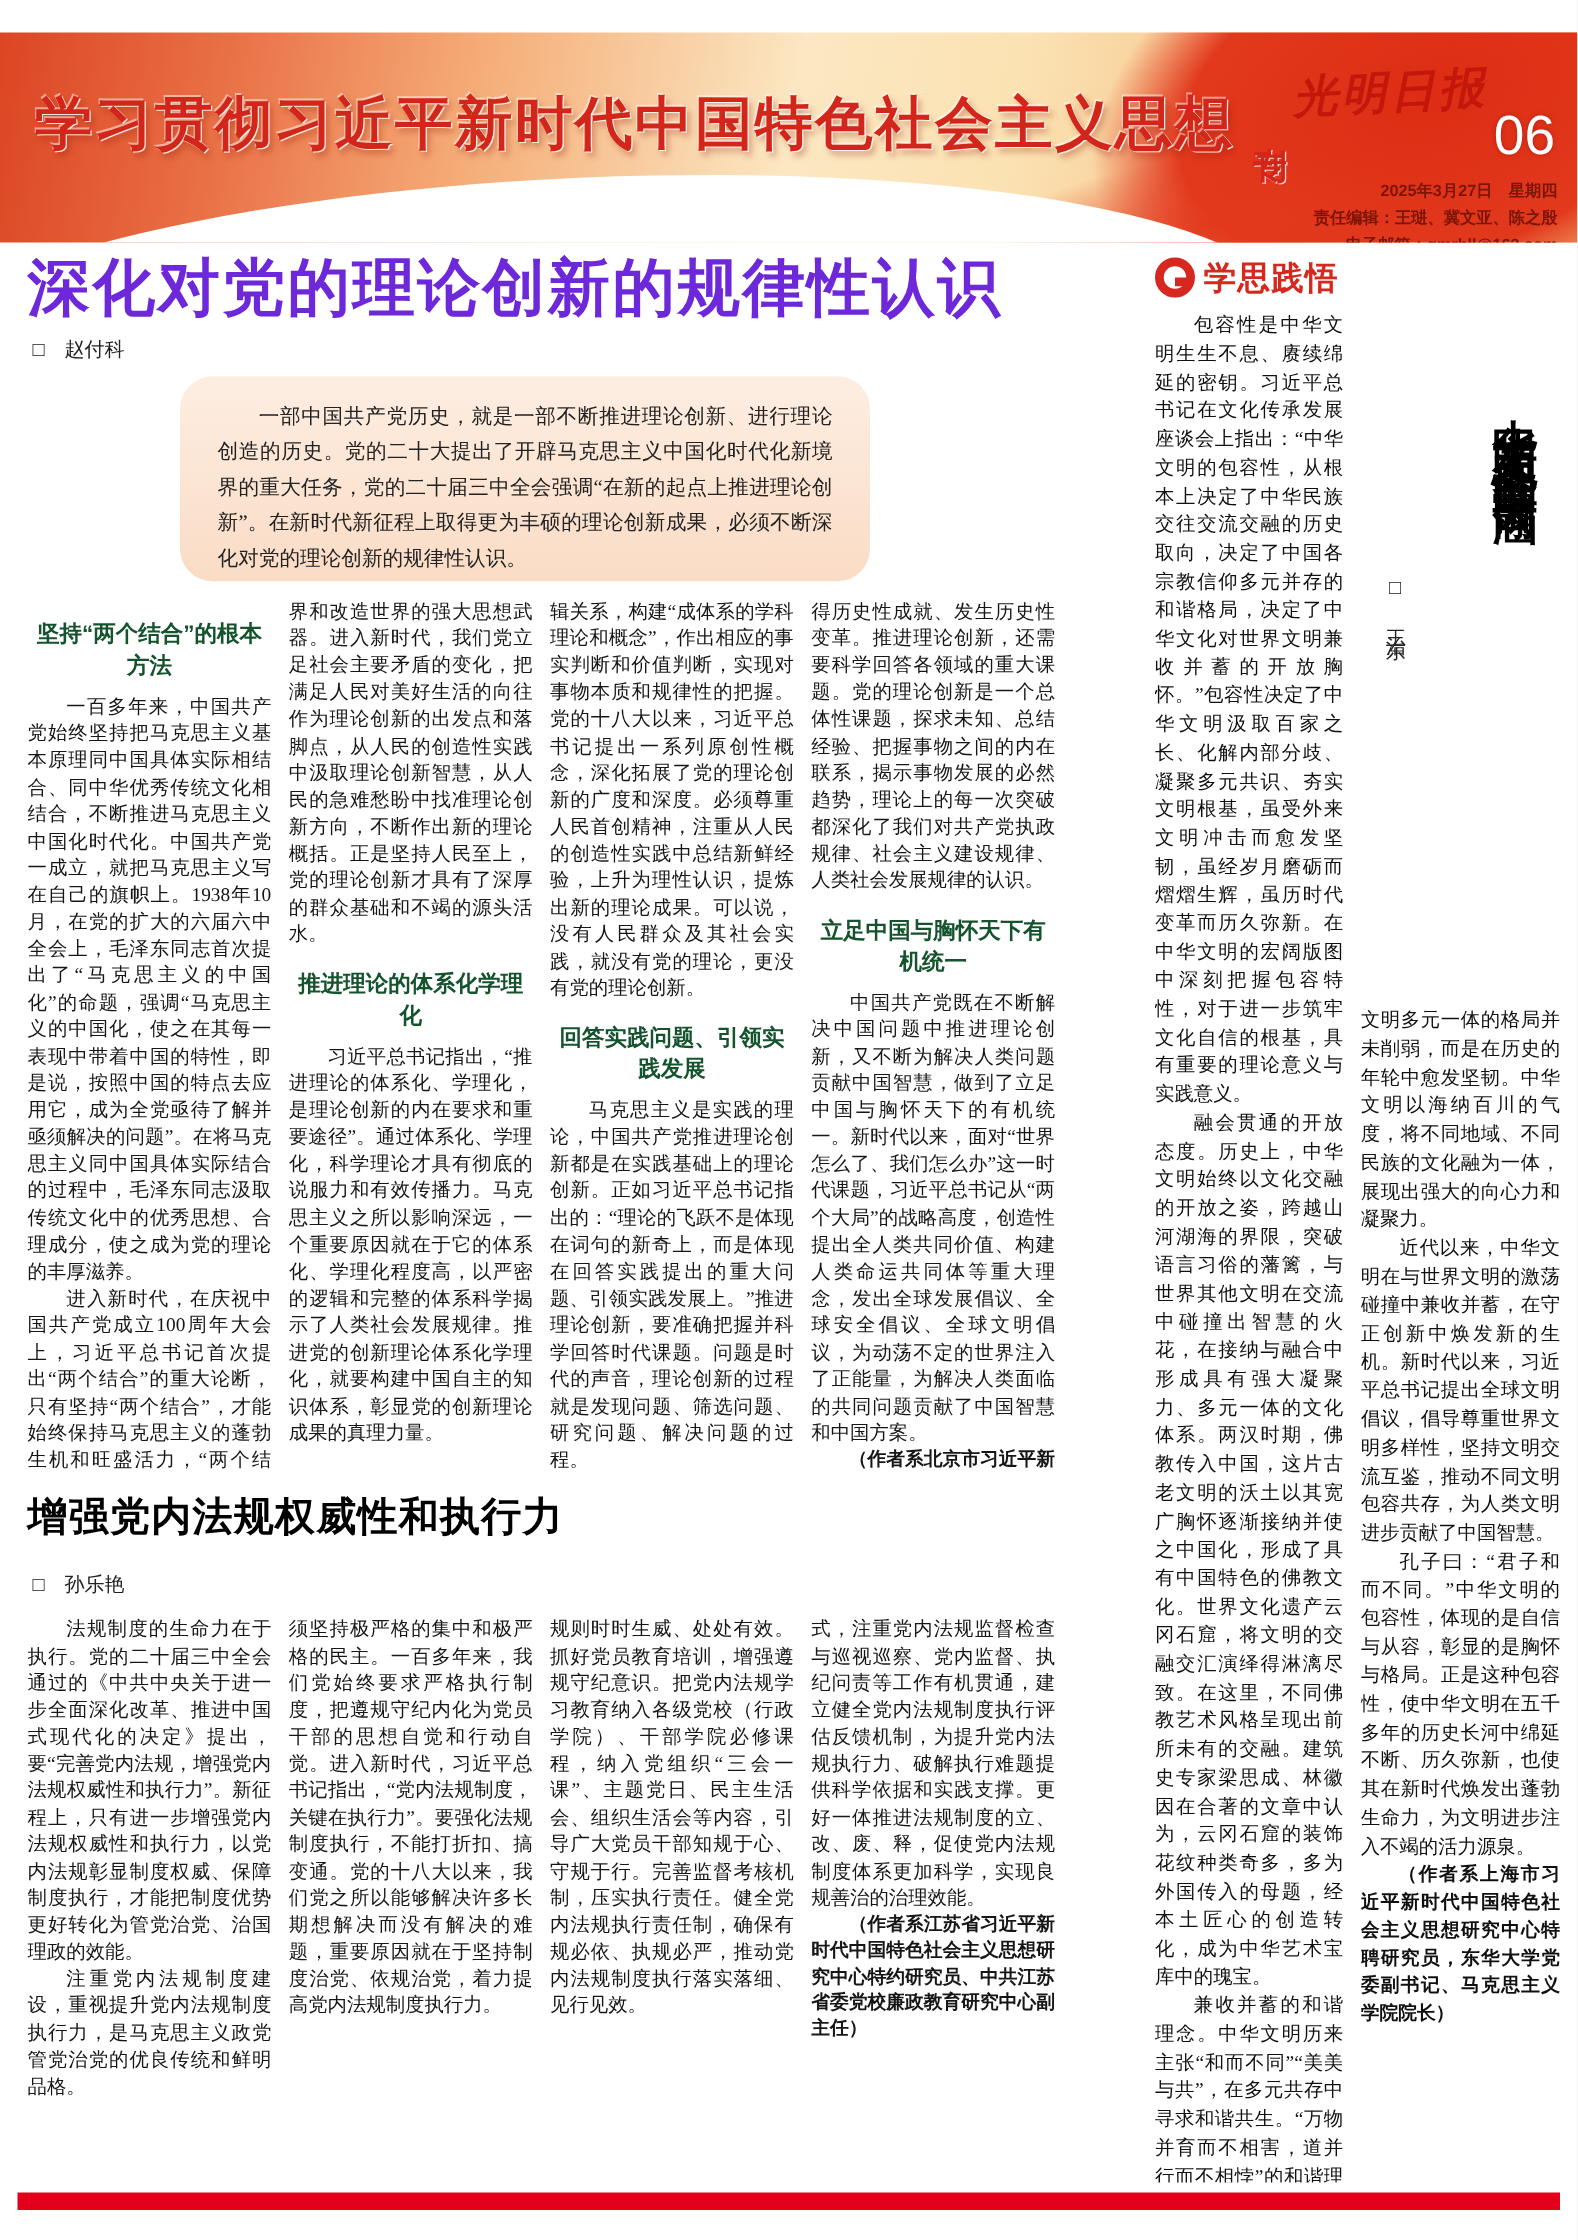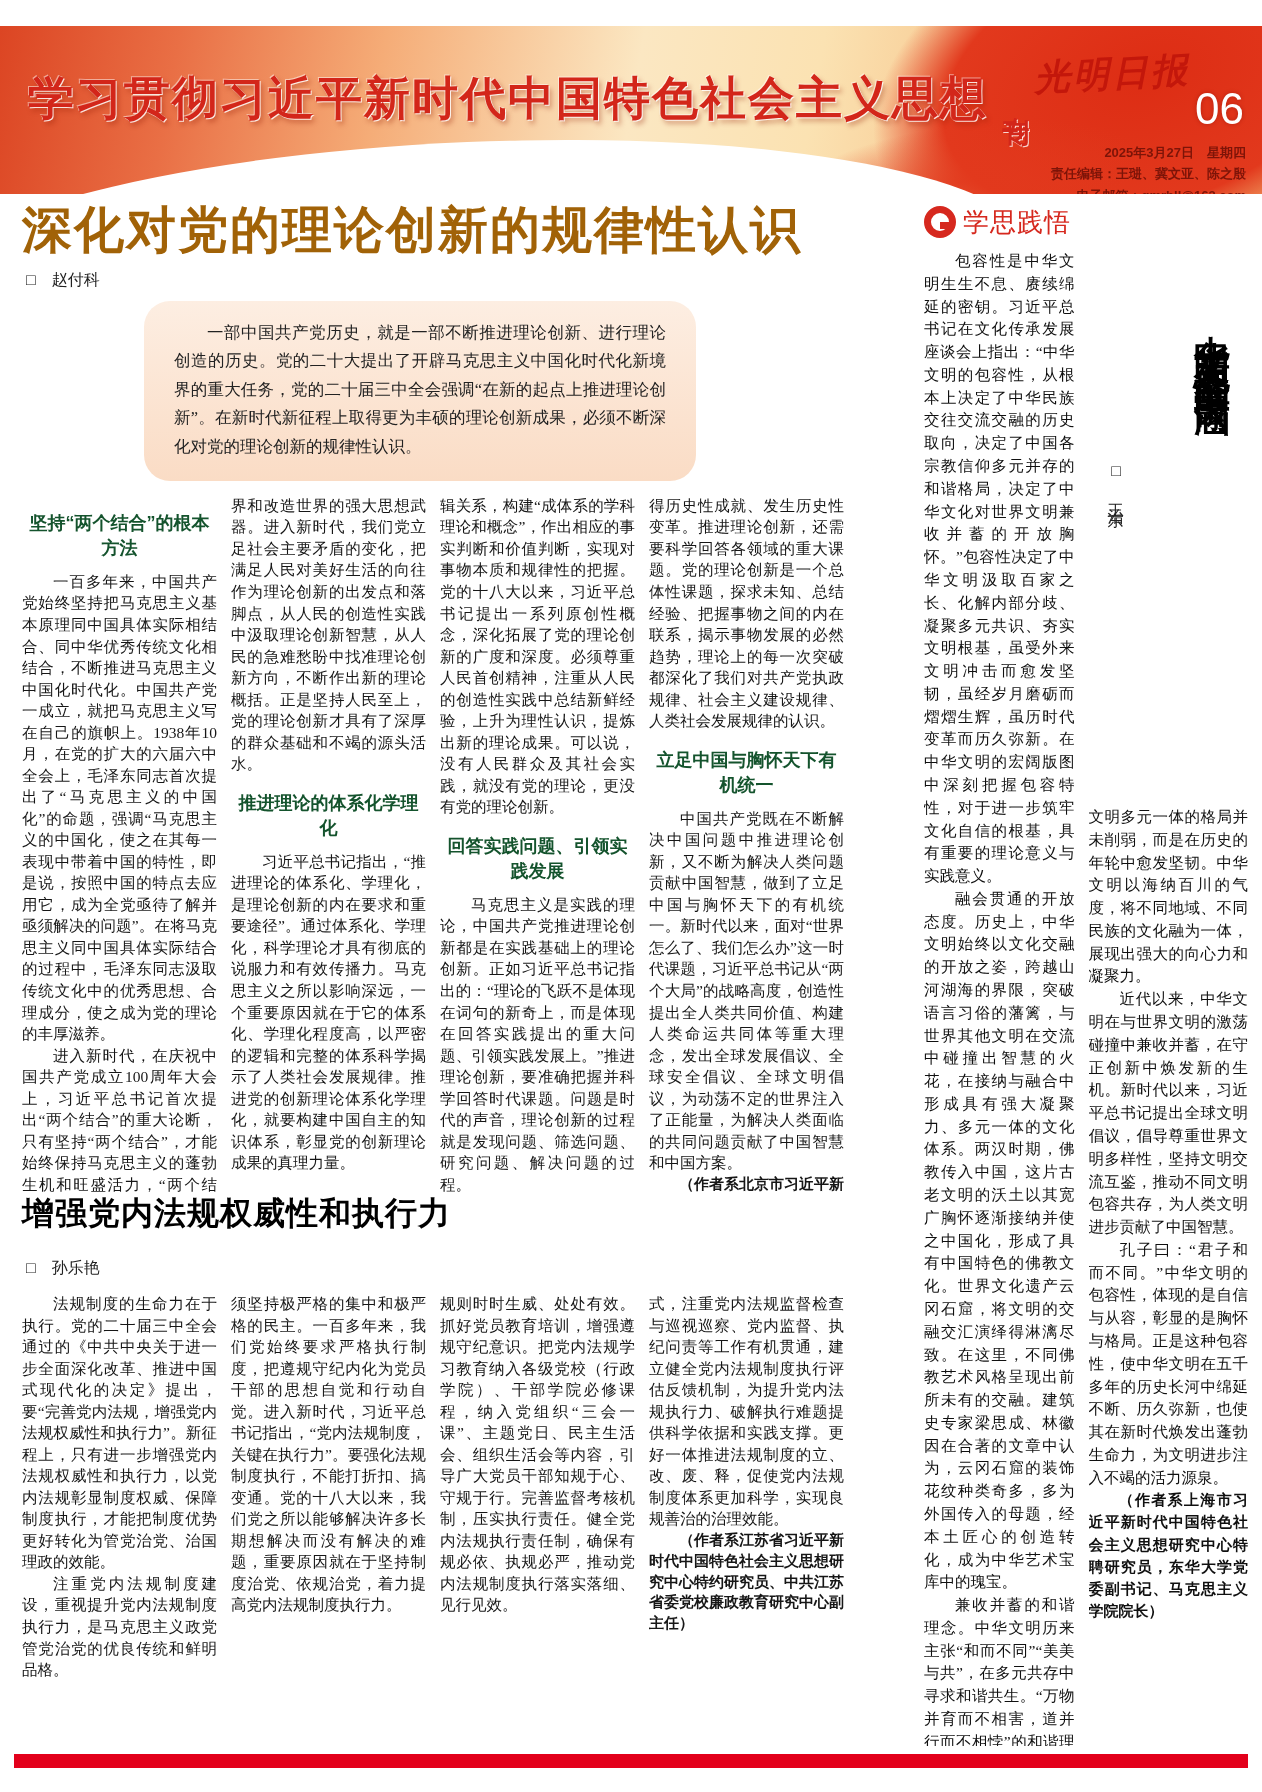--- a/index.html
+++ b/index.html
@@ -25,24 +25,24 @@
     text-shadow:1px 1px 0 rgba(255,255,255,.8); }
   .masthead { position:absolute; right:72px; top:24px; font-family:"DejaVu Serif",serif; font-style:italic; font-weight:bold;
     font-size:36px; color:#c3170b; letter-spacing:3px; transform:rotate(-3deg); }
   .pageno { position:absolute; right:18px; top:58px; font-family:"Liberation Sans",sans-serif; font-size:44px; color:#fff; font-weight:400;
     text-shadow:0 0 4px rgba(120,10,0,.4); }
   .dateblock { position:absolute; right:16px; top:116px; text-align:right; color:#7d1408; font-size:13px; line-height:1.65;
     font-family:"Liberation Sans",sans-serif; font-weight:bold; }
 
   
   .main-zone { position:absolute; left:22px; top:202px; width:822px; }
-  .headline-main { font-weight:900; font-size:50px; line-height:1.12; letter-spacing:2px; color:#a16207; }
+  .headline-main { font-weight:900; font-size:50px; line-height:1.12; letter-spacing:2px; color:#6d28d9; }
   .byline { font-size:16px; color:#222; margin:12px 0 10px 4px; }
   .leadbox { margin:6px 0 14px 122px; width:552px; background:linear-gradient(180deg,#fdeee2,#fadcc5);
-    border-radius:26px; padding:18px 30px 20px; font-size:16.5px; line-height:1.72; text-align:justify; color:#222; }
+    border-radius:26px; padding:18px 30px 4px; font-size:16.5px; line-height:1.72; text-align:justify; color:#222; }
   .leadbox p { text-indent:2em; }
   .cols { display:flex; gap:14px; margin-top:14px; }
   .col { flex:1 1 0; overflow:hidden; text-align:justify; font-size:15.5px; line-height:1.39; color:#161616; }
   .main-zone .col { height:700px; }
   .blk-p { text-indent:2em; }
   .blk-cont { text-indent:0; }
   .blk-subhead { text-align:center; font-family:"Liberation Sans",sans-serif; font-weight:bold; font-size:18px;
     text-indent:0; margin:16px 0 10px; color:#14532d; }
   .blk-attribution { font-weight:bold; text-indent:2em; font-family:"Liberation Sans",sans-serif; font-size:15px; }
 
@@ -50,21 +50,21 @@
   .bottom-zone { position:absolute; left:22px; top:1192px; width:822px; }
   .headline-bottom { font-weight:900; font-size:32px; letter-spacing:1px; color:#000; }
   .bottom-zone .byline { margin:22px 0 8px 4px; }
   .bottom-zone .col { height:452px; }
 
   
   .right-zone { position:absolute; left:884px; top:202px; width:364px; height:1548px; }
   .sy-header { display:flex; align-items:center; gap:7px; height:40px; margin-left:40px; }
   .glogo { position:relative; width:32px; height:32px; border:7px solid #d6281e; border-radius:50%; flex:0 0 auto; }
   .glogo::after { content:""; position:absolute; right:-4px; top:9px; width:13px; height:7px; background:#d6281e; }
-  .sy-label { font-family:"Liberation Sans",sans-serif; font-weight:400; font-size:26px; color:#d6281e; letter-spacing:1px; }
+  .sy-label { font-family:"Liberation Sans",sans-serif; font-weight:700; font-size:26px; color:#d6281e; letter-spacing:1px; }
   .ry-cols { display:flex; gap:14px; margin-top:8px; }
   .ry-left { width:170px; height:1496px; overflow:hidden;margin-left:40px; }
   .ry-right { width:180px; }
   .kai { font-size:15.5px; line-height:1.47; text-align:justify; color:#101010; }
   .title-area { position:relative; height:556px; }
   .vtitle { position:absolute; right:12px; top:56px; writing-mode:vertical-rl; font-weight:900; font-size:36px;
     letter-spacing:6px; color:#000; font-family:"Liberation Serif",serif; }
   .vbyline { position:absolute; left:16px; top:212px; writing-mode:vertical-rl; font-size:16px; color:#222; letter-spacing:4px; }
   .ry-right-text { height:940px; overflow:hidden; }
 

